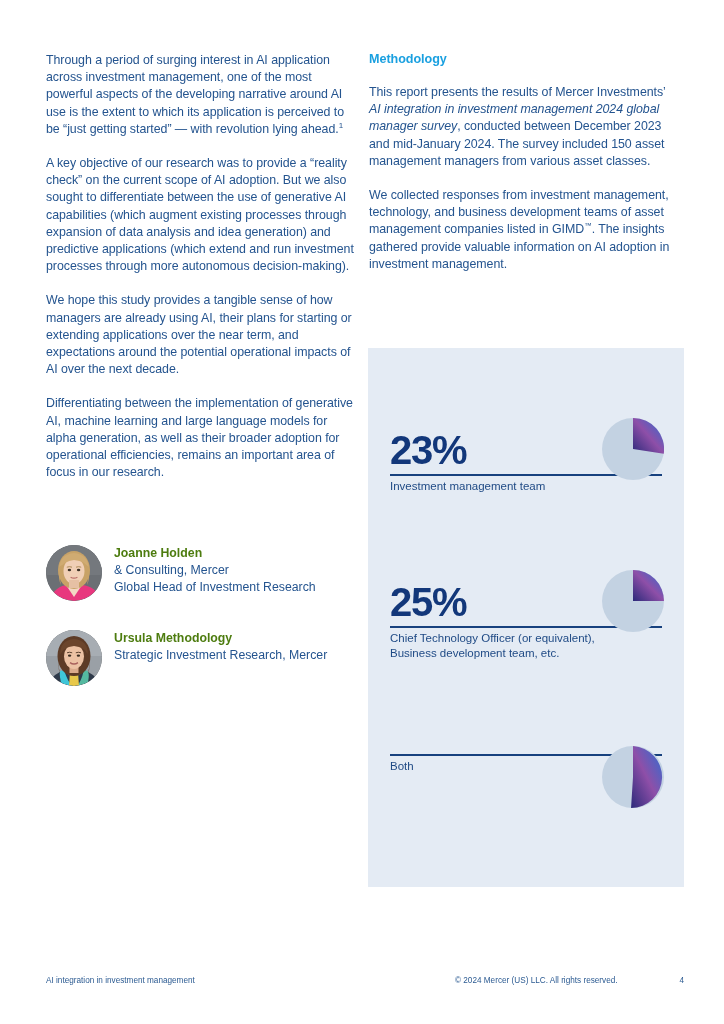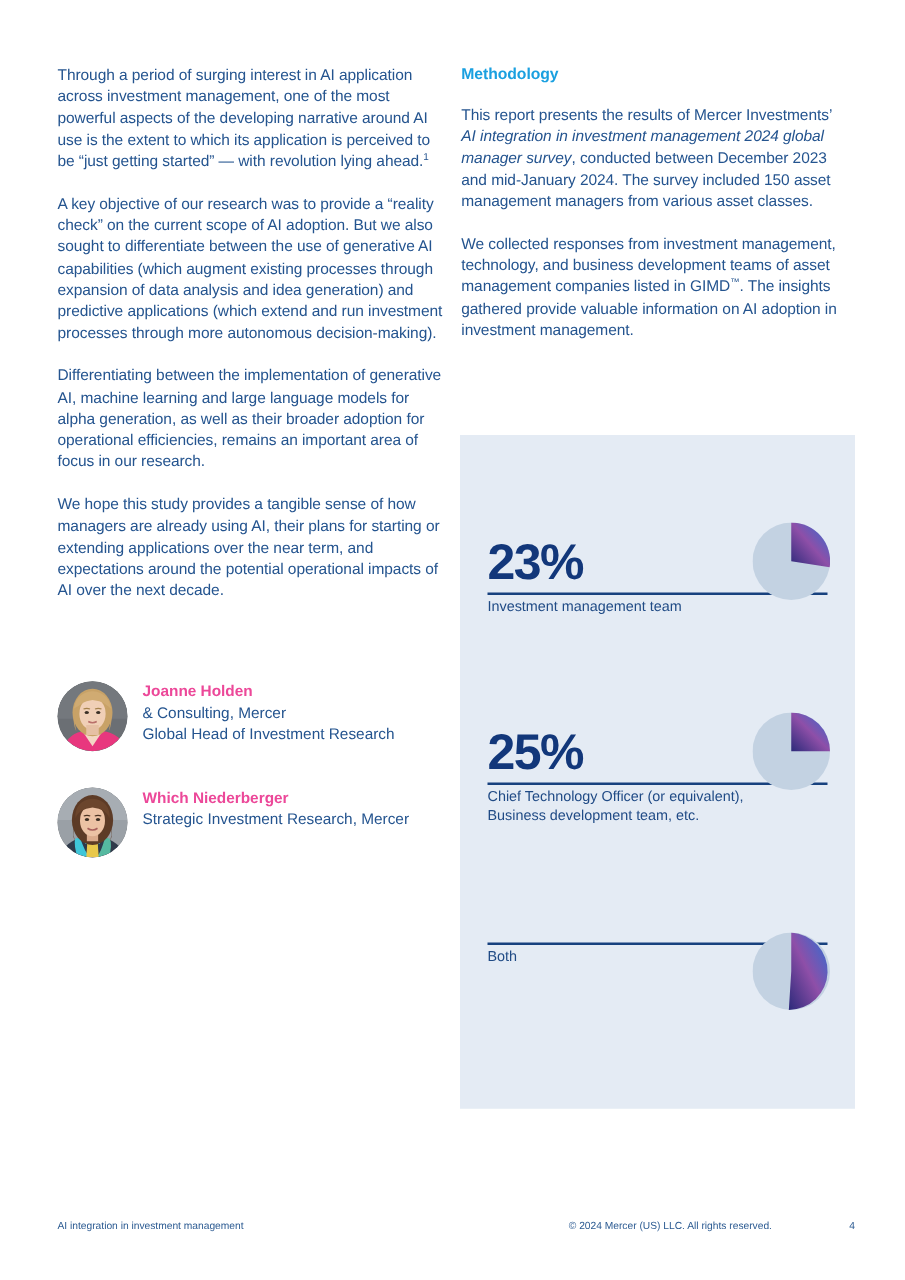--- a/index.html
+++ b/index.html
@@ -90,21 +90,21 @@
     height: 56px;
     border-radius: 50%;
     overflow: hidden;
     background: #6e7276;
   }
   .avatar svg { display: block; width: 56px; height: 56px; }
 
   .author-name {
     font-size: 12.3px;
     font-weight: bold;
-    color: #ec4899;
+    color: #4d7c0f;
     line-height: 17px;
     margin: 2px 0 0 0;
   }
   .author-role {
     font-size: 12.3px;
     color: #24548f;
     line-height: 17px;
     margin: 0;
   }
 
@@ -212,22 +212,22 @@
   }
 </style>
 </head>
 <body>
 
 <div class="page">
 
   <div class="col-left">
     <p class="body-p"><span>Through a period of surging interest in AI application across investment management, one of the most powerful aspects of the developing narrative around AI use is the extent to which its application is perceived to be “just getting started” — with revolution lying ahead.</span><sup class="fn">1</sup></p>
     <p class="body-p">A key objective of our research was to provide a “reality check” on the current scope of AI adoption. But we also sought to differentiate between the use of generative AI capabilities (which augment existing processes through expansion of data analysis and idea generation) and predictive applications (which extend and run investment processes through more autonomous decision-making).</p>
+    <p class="body-p">We hope this study provides a tangible sense of how managers are already using AI, their plans for starting or extending applications over the near term, and expectations around the potential operational impacts of AI over the next decade.</p>
     <p class="body-p">Differentiating between the implementation of generative AI, machine learning and large language models for alpha generation, as well as their broader adoption for operational efficiencies, remains an important area of focus in our research.</p>
-    <p class="body-p">We hope this study provides a tangible sense of how managers are already using AI, their plans for starting or extending applications over the near term, and expectations around the potential operational impacts of AI over the next decade.</p>
   </div>
 
   <div class="authors">
 
     <div class="author">
       <div class="avatar">
         <svg viewBox="0 0 56 56" xmlns="http://www.w3.org/2000/svg">
           <defs>
             <clipPath id="c1">
                 <circle cx="28" cy="28" r="28"></circle>
@@ -296,21 +296,21 @@
 
             <ellipse cx="23.6" cy="25.6" rx="1.7" ry="1.2" fill="#3a2d22"></ellipse>
             <ellipse cx="32.4" cy="25.6" rx="1.7" ry="1.2" fill="#3a2d22"></ellipse>
             <path d="M21 22.8 Q23.6 21.7 26.2 22.8" stroke="#4b3322" stroke-width="0.9" fill="none"></path>
             <path d="M29.8 22.8 Q32.4 21.7 35 22.8" stroke="#4b3322" stroke-width="0.9" fill="none"></path>
 
             <path d="M24 32.6 Q28 35.4 32 32.6" stroke="#a8605c" stroke-width="1.3" fill="none"></path>
           </g>
         </svg>
       </div>
-      <p class="author-name">Which Niederberger</p>
+      <p class="author-name">Ursula Methodology</p>
       <p class="author-role">Strategic Investment Research, Mercer</p>
     </div>
 
   </div>
 
   <div class="col-right">
     <p class="sec-head">Methodology</p>
     <p class="body-p"><span>This report presents the results of Mercer Investments’ </span><span class="ital">AI integration in investment management 2024 global manager survey</span><span>, conducted between December 2023 and mid-January 2024. The survey included 150 asset management managers from various asset classes.</span></p>
     <p class="body-p"><span>We collected responses from investment management, technology, and business development teams of asset management companies listed in GIMD</span><sup class="tm">™</sup><span>. The insights gathered provide valuable information on AI adoption in investment management.</span></p>
   </div>

